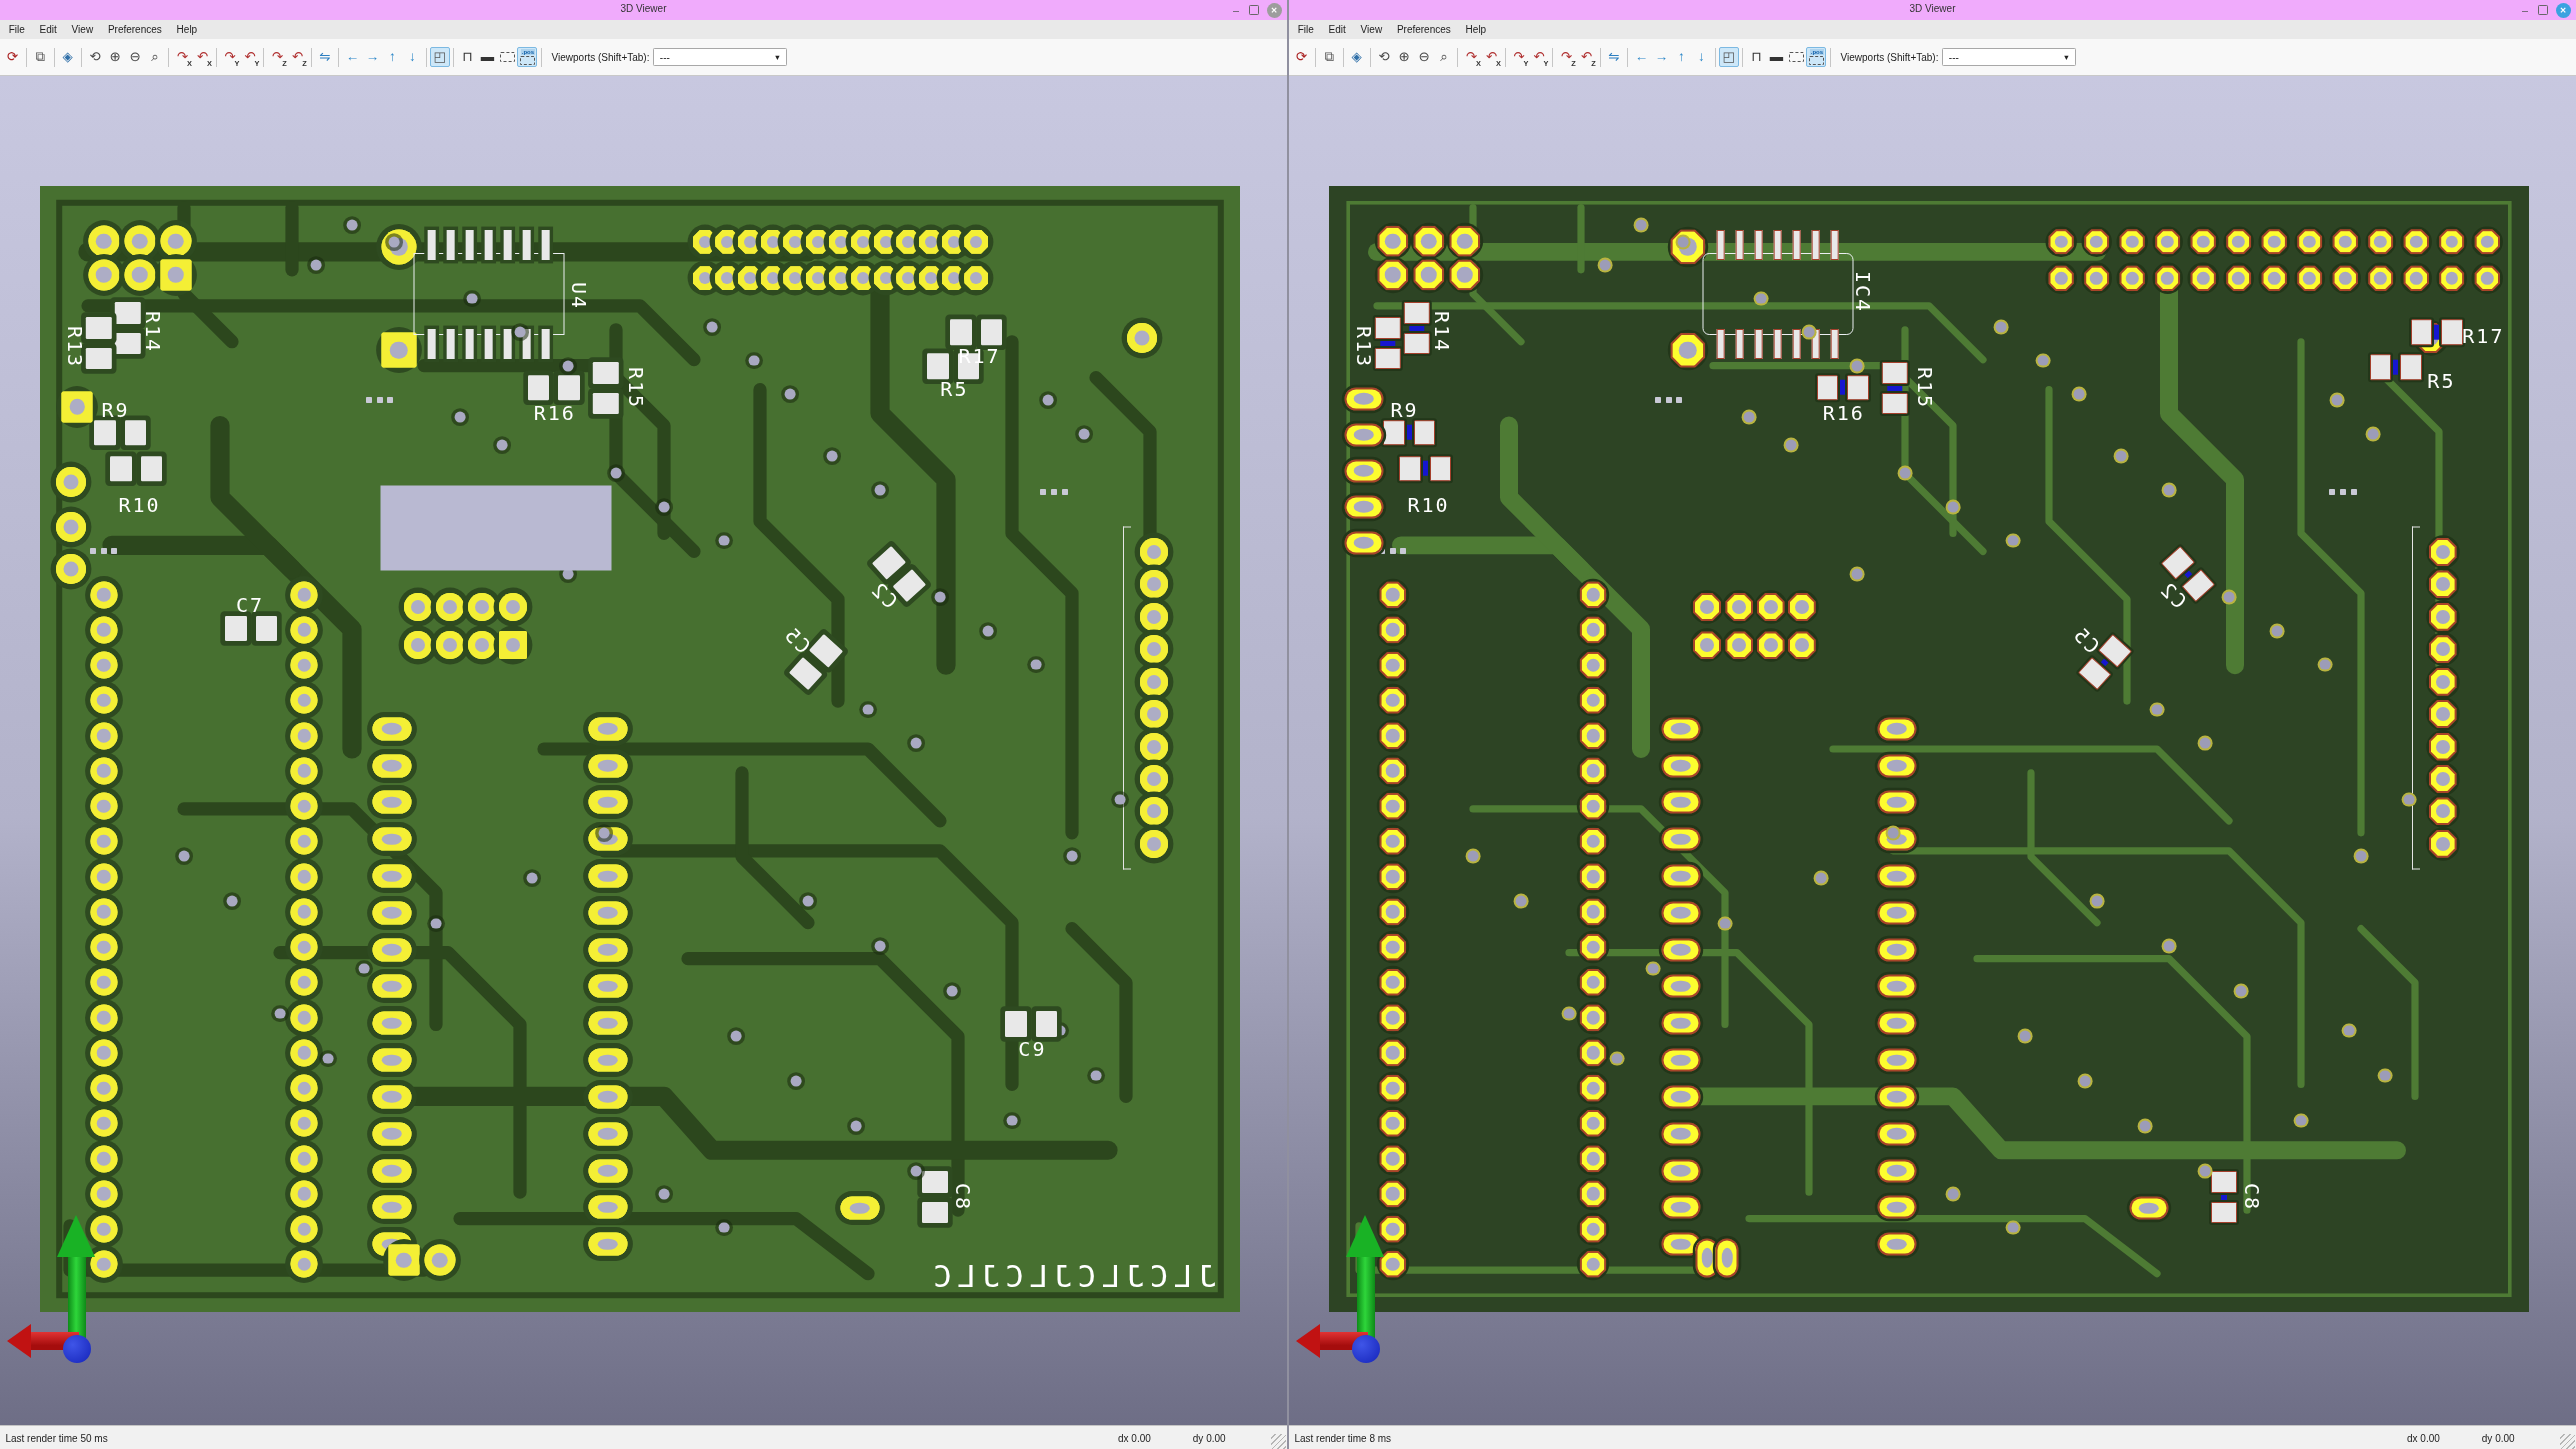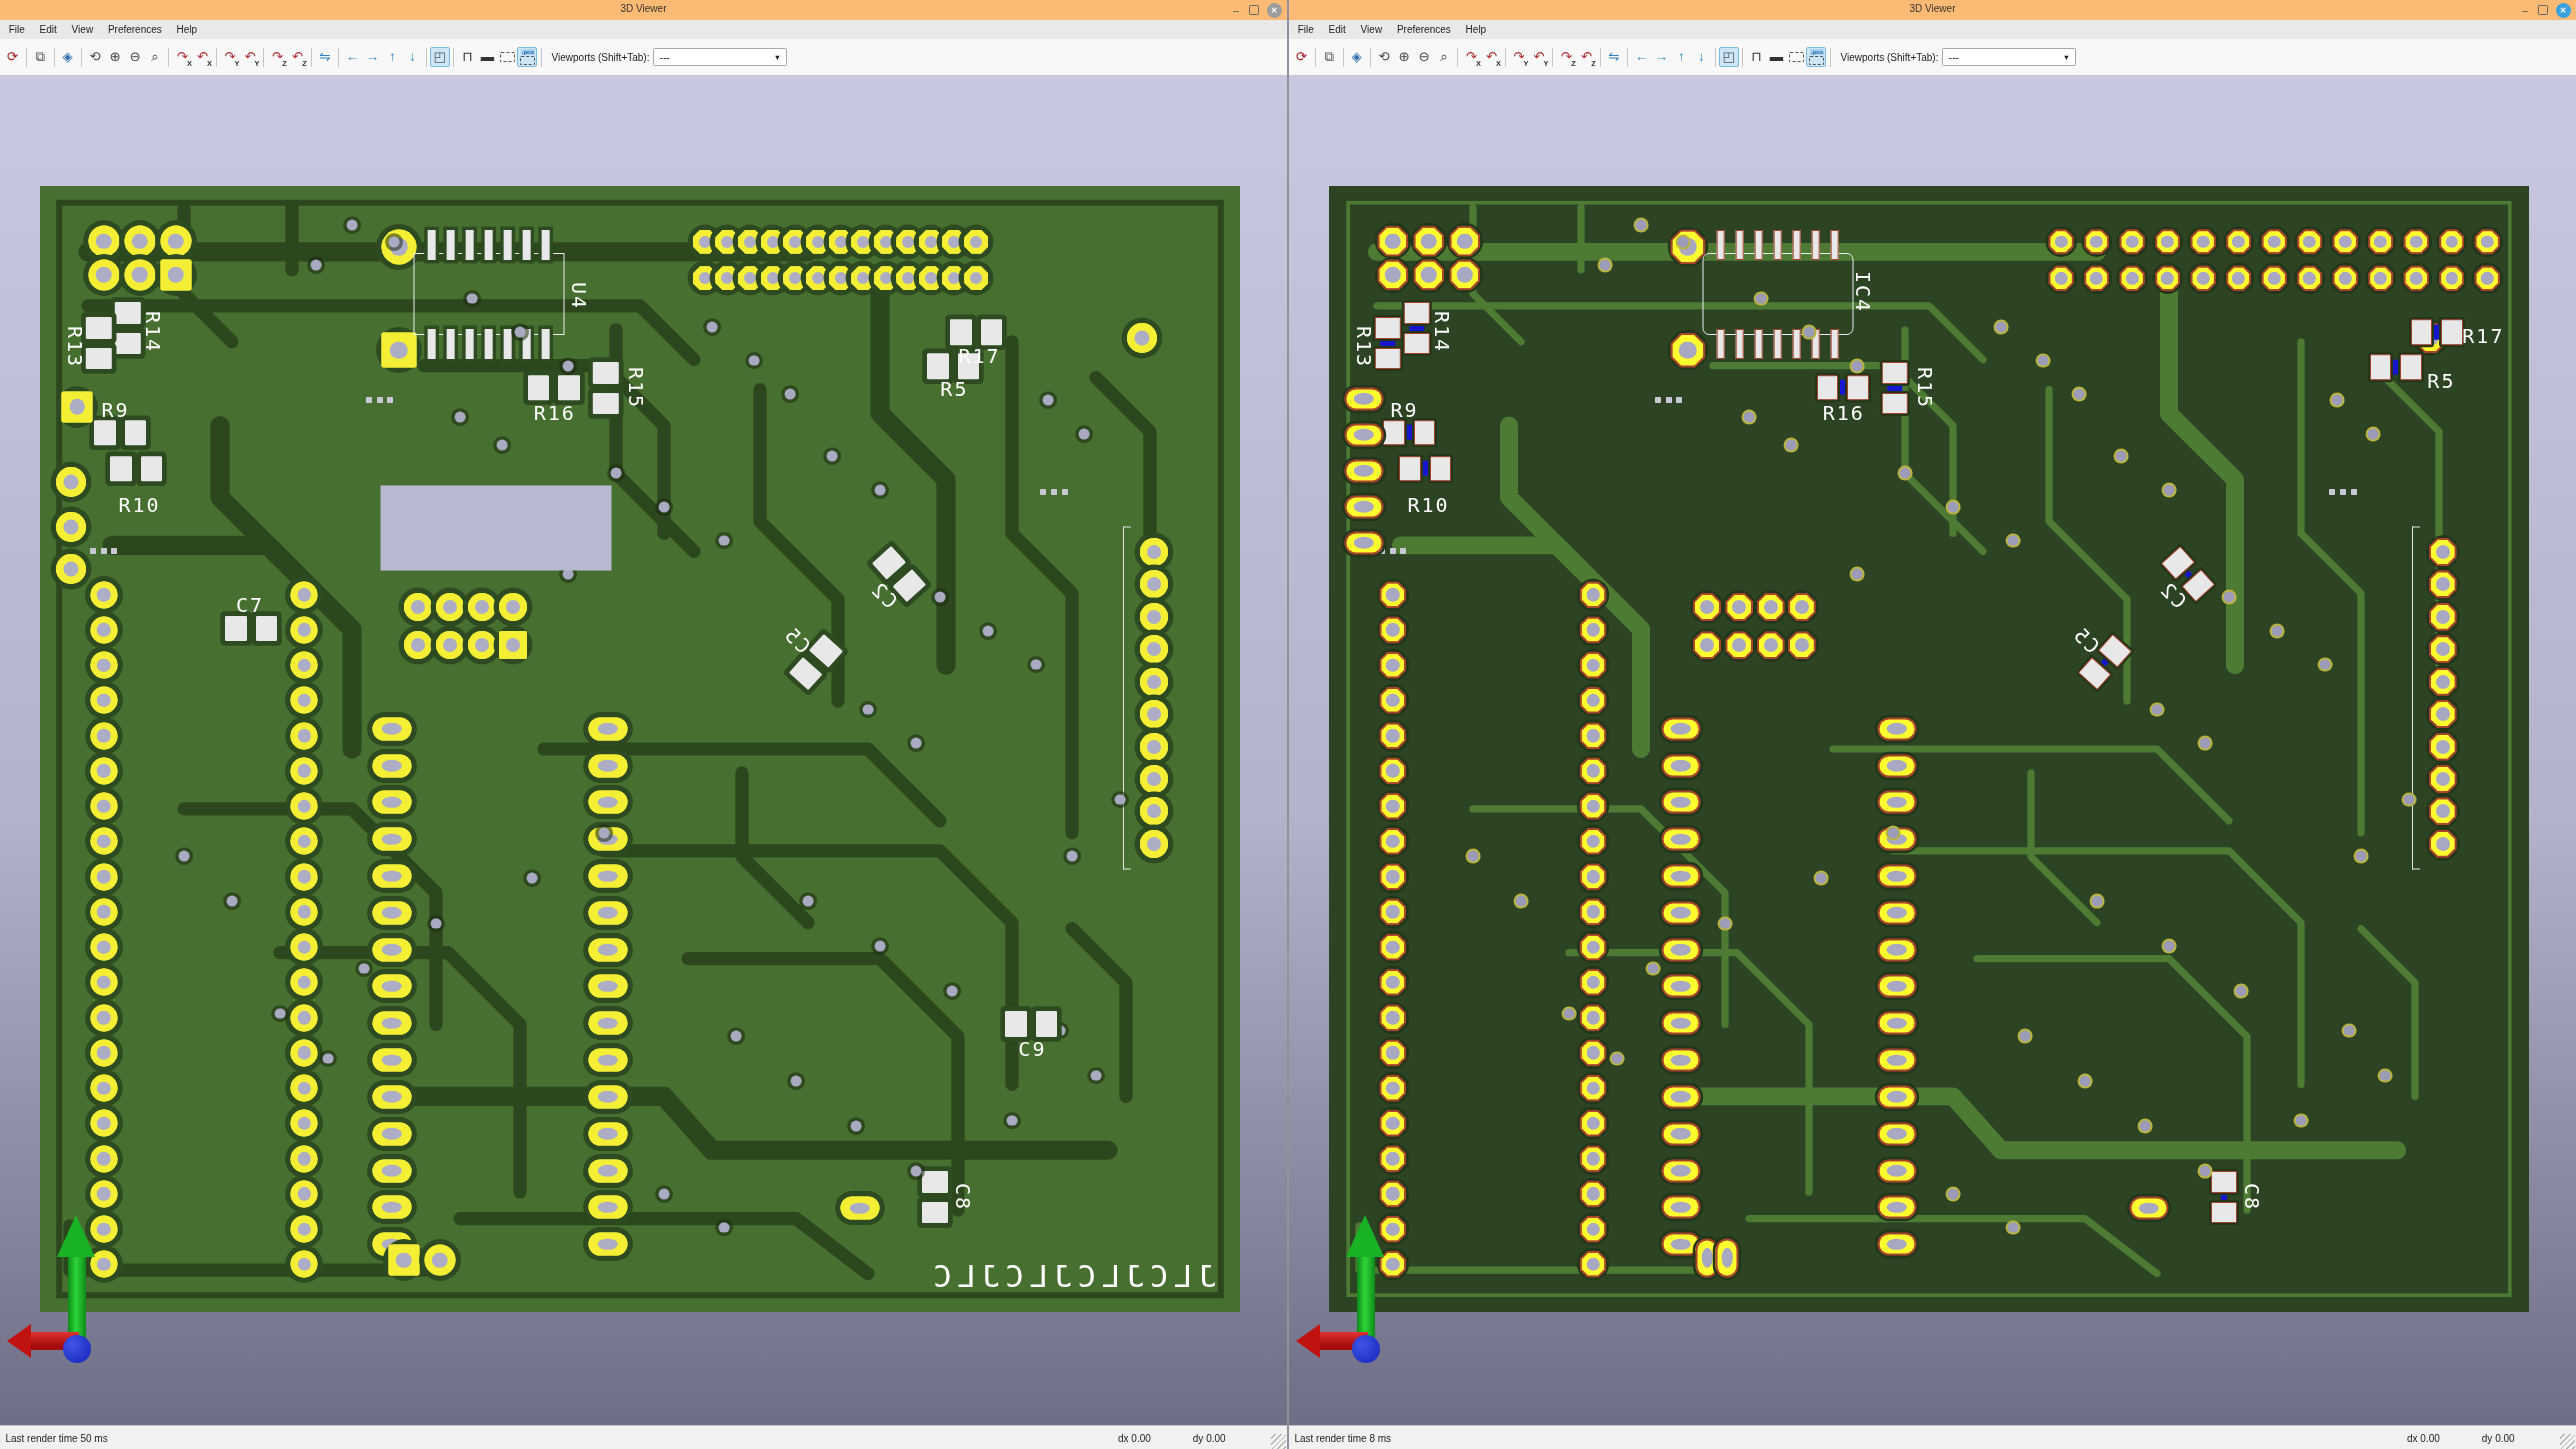--- a/index.html
+++ b/index.html
@@ -1,20 +1,20 @@
 <!DOCTYPE html>
 <html style="font-size:10.8px"><head>
 <meta charset="utf-8">
 <style>
   html,body{margin:0;padding:0;background:#555;}
   #app{width:2576px;height:1450px;display:flex;font-family:"Liberation Sans",sans-serif;overflow:hidden;}
   .window{width:1287px;height:1450px;display:flex;flex-direction:column;background:#e9e9e9;position:relative;}
   .divider{width:2px;background:#90909f;}
   
-  .titlebar{height:20px;position:relative;background:#fdba74;flex:0 0 auto;text-decoration:underline;}
+  .titlebar{height:20px;position:relative;background:#f0abfc;flex:0 0 auto;text-decoration:underline;}
   .title{position:absolute;left:0;right:0;top:3.4px;text-align:center;font-size:10px;color:#333;}
   .winbtns{position:absolute;right:5.4px;top:2.7px;display:flex;align-items:center;gap:8px;}
   .wb{display:inline-flex;align-items:center;justify-content:center;color:#555;cursor:default;}
   .wb.min{width:9.4px;height:12px;font-size:10.8px;}
   .wb.max{width:8px;height:8px;border:1.3px solid #666;border-radius:1.3px;}
   .wb.close{width:15px;height:15px;border-radius:50%;background:#9d9d9d;color:#fff;font-size:8px;font-weight:bold;}
   .window.active .wb.close{background:#3ba2e0;}
   .menubar{height:19px;display:flex;align-items:center;padding-left:1.3px;background:#e9e9e9;flex:0 0 auto;}
   .mitem{padding:0 7.4px;font-size:10px;color:#222;}
   .toolbar{height:36px;display:flex;align-items:center;padding:0 2.7px;background:#f8f8f8;border-bottom:0.7px solid #c9c9c9;flex:0 0 auto;}

